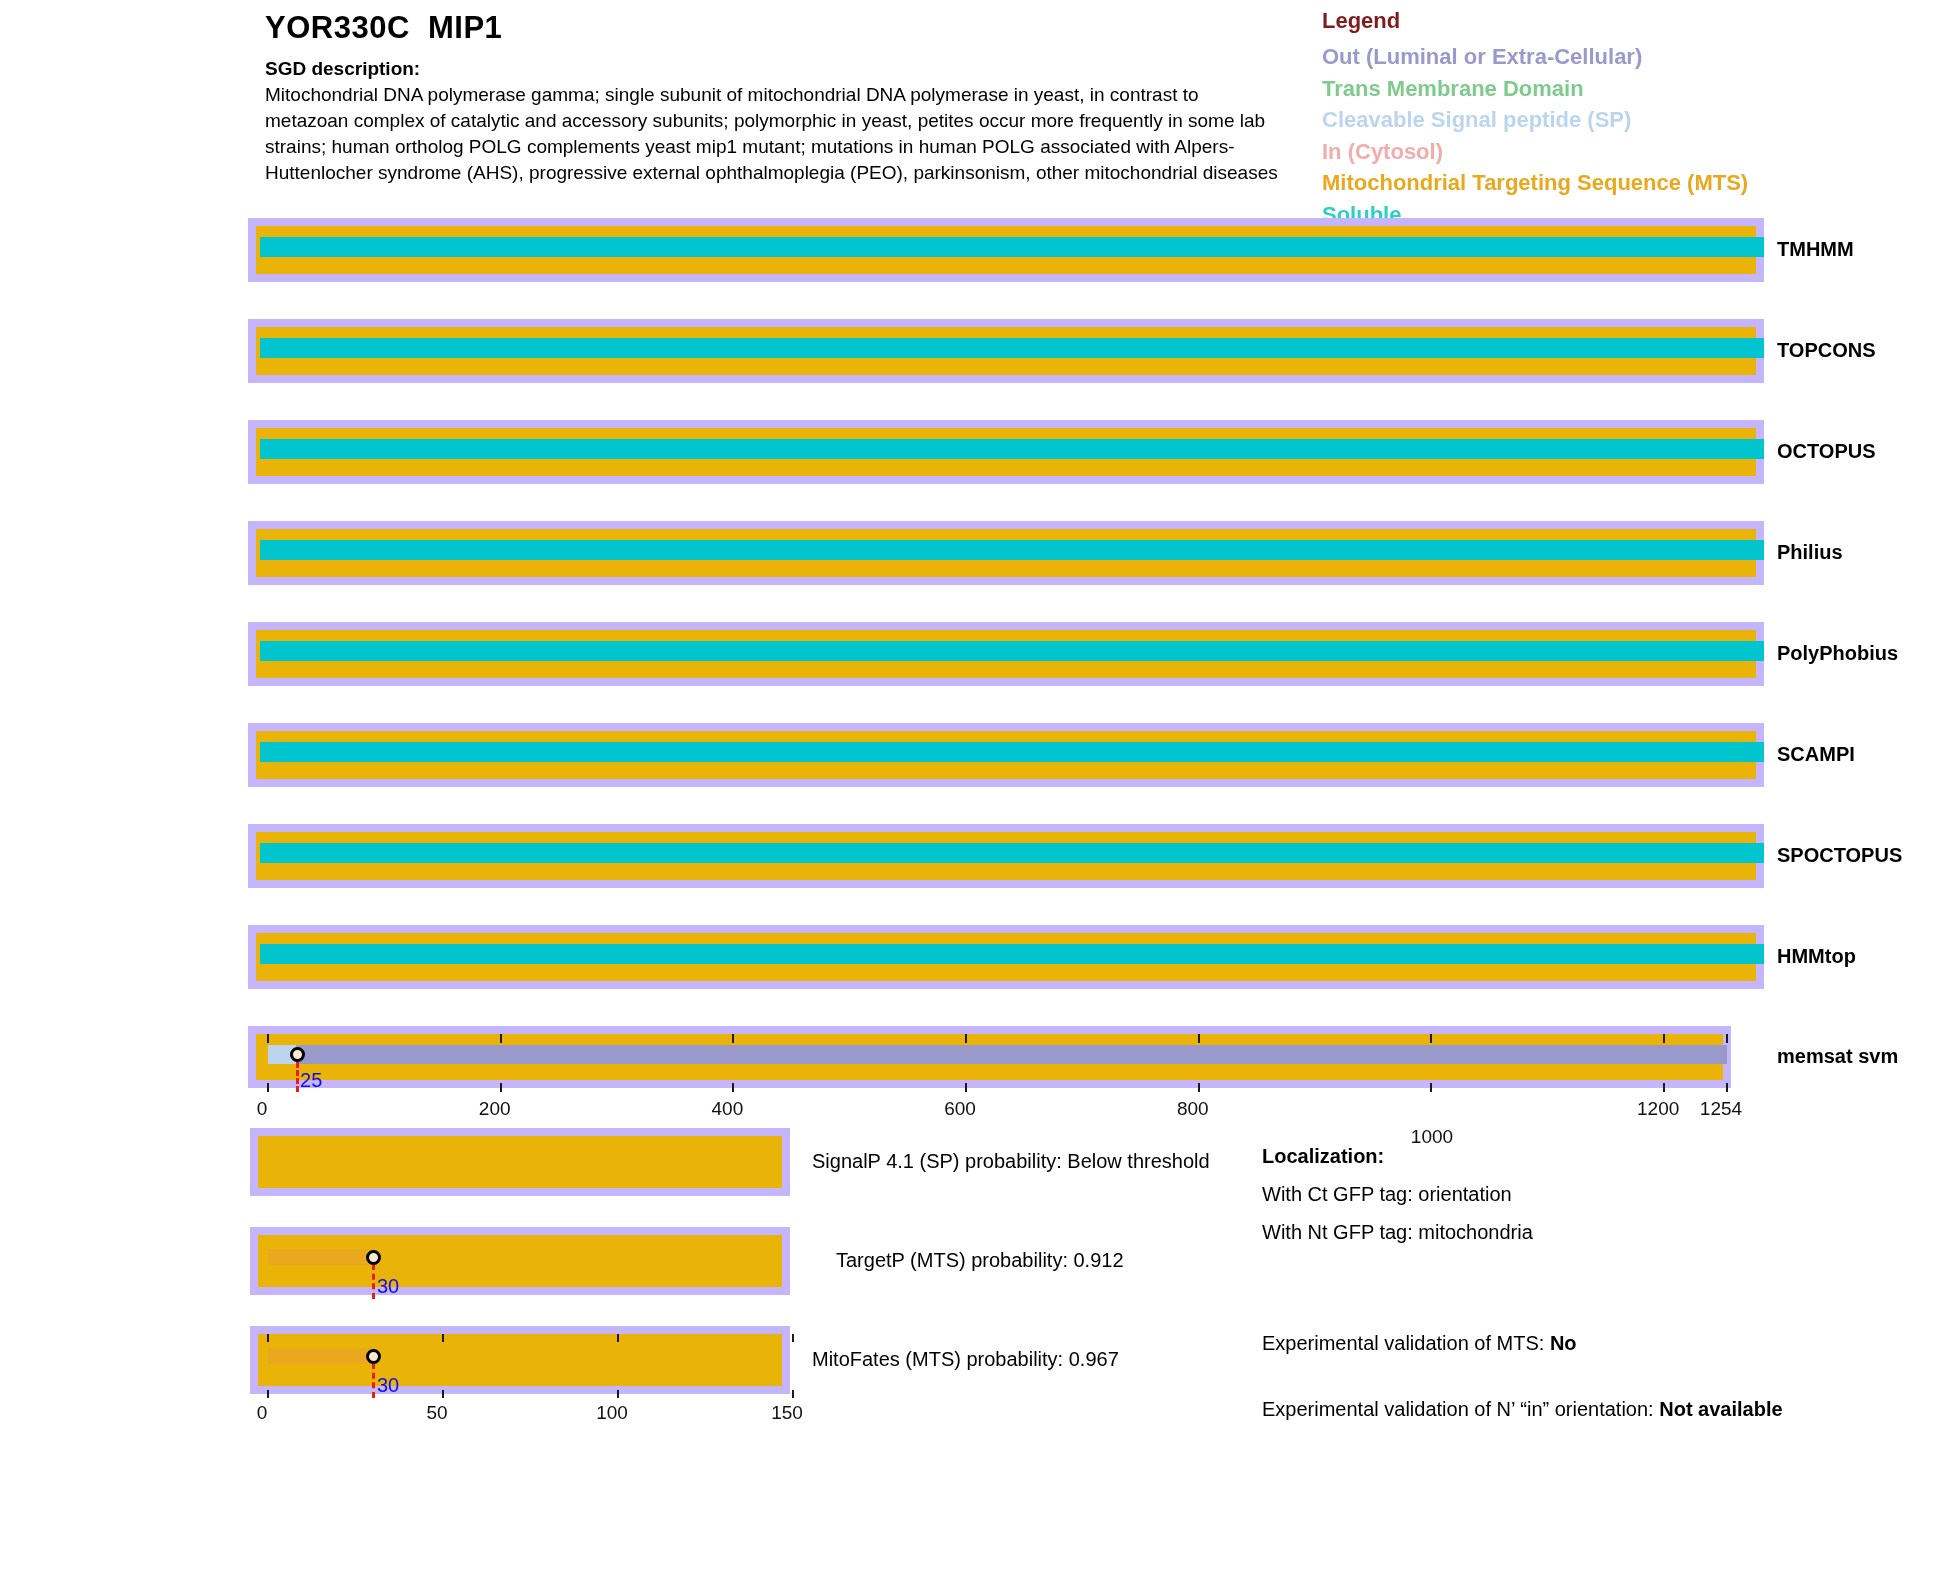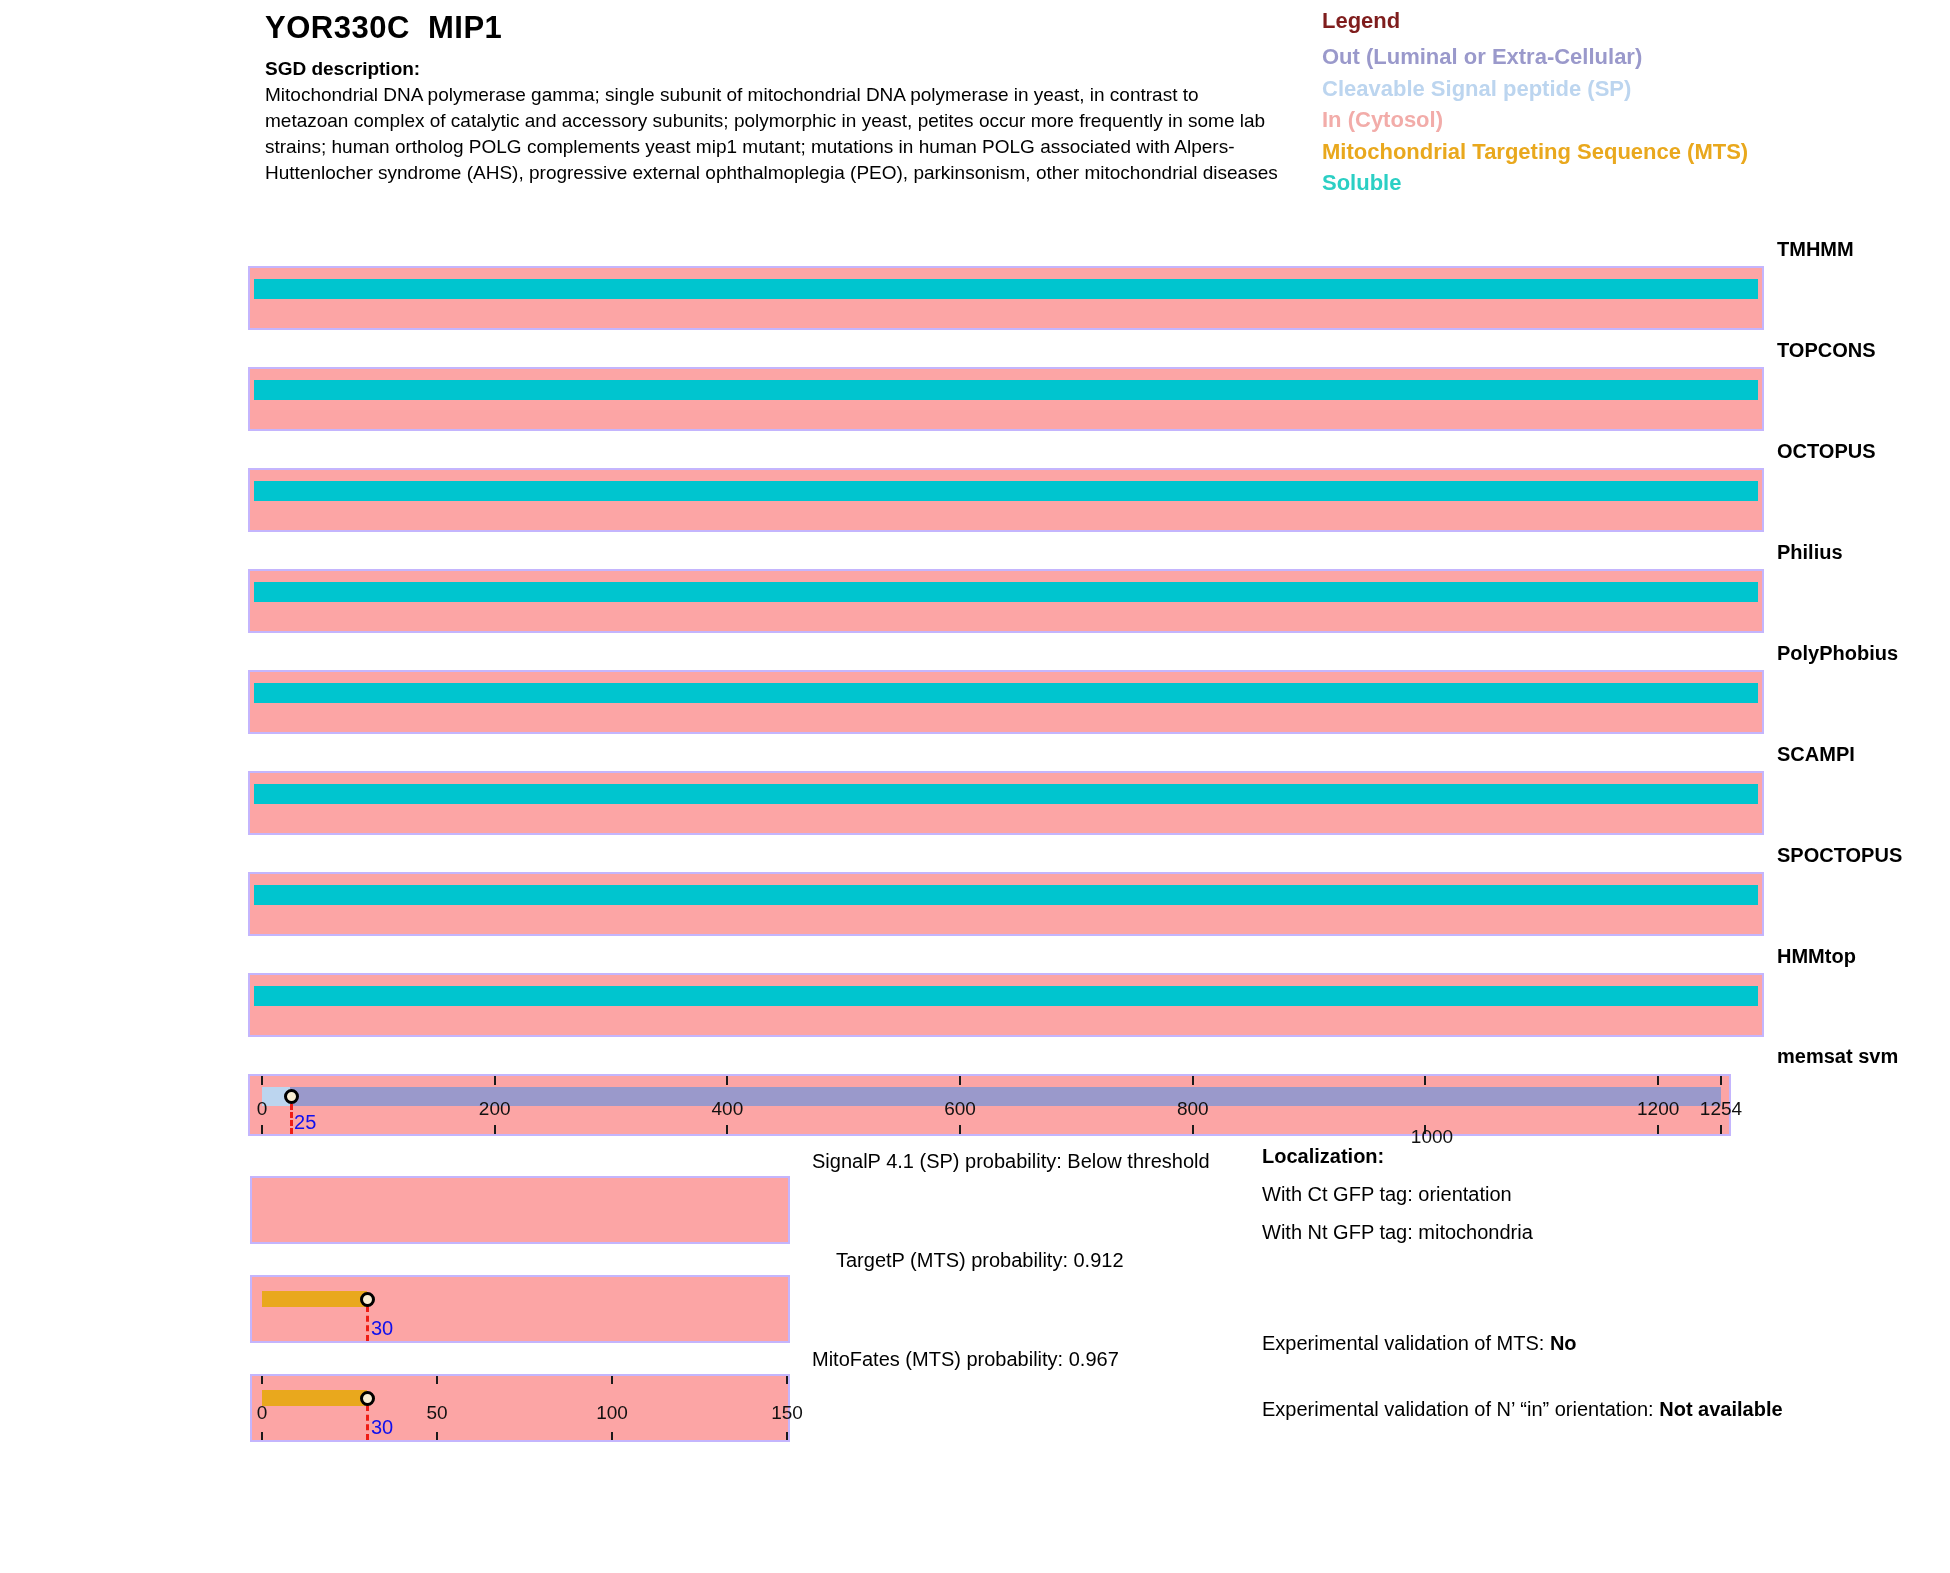--- a/index.html
+++ b/index.html
@@ -17,23 +17,22 @@
   }
   .sgd-desc {
     position:absolute; left:265px; top:82px; width:1020px; margin:0;
     font-size:19px; line-height:26px; font-weight:normal;
   }
   .legend { position:absolute; left:1322px; top:8px; }
   .legend-title { font-size:22px; font-weight:bold; color:#7f1d1d; margin-bottom:7px; }
   .legend-item { font-size:22px; font-weight:bold; line-height:31.5px; white-space:nowrap; }
 
   .box {
-    position:absolute; border:2px solid #c4b5fd; background:#fca5a5;
+    position:absolute; border:8px solid #c4b5fd; background:#eab308;
     box-sizing:border-box;
-    margin-top:48px;
   }
   .seg { position:absolute; }
   .tick { position:absolute; width:2px; background:#1b1b1b; }
   .marker {
     position:absolute; width:9px; height:9px; border:3px solid #000;
     border-radius:50%; z-index:3;
   }
   .vline { position:absolute; width:0; border-left:3px dashed #ee1c14; z-index:2; }
   .poslabel { position:absolute; font-size:20px; font-weight:normal; z-index:4; white-space:nowrap; }
   .axis-label {
@@ -55,20 +54,21 @@
 <div class="page">
 
   <h1 class="page-title">YOR330C  MIP1</h1>
   <div class="sgd-label">SGD description:</div>
   <p class="sgd-desc">Mitochondrial DNA polymerase gamma; single subunit of mitochondrial DNA polymerase in yeast, in contrast to metazoan complex of catalytic and accessory subunits; polymorphic in yeast, petites occur more frequently in some lab strains; human ortholog POLG complements yeast mip1 mutant; mutations in human POLG associated with Alpers-Huttenlocher syndrome (AHS), progressive external ophthalmoplegia (PEO), parkinsonism, other mitochondrial diseases</p>
 
   <div class="legend">
     <div class="legend-title">Legend</div>
     <div id="legend-items">
         <div class="legend-item" style="color: rgb(154, 153, 203);">Out (Luminal or Extra-Cellular)</div>
+        <div class="legend-item" style="color: rgb(127, 203, 141);">Trans Membrane Domain</div>
         <div class="legend-item" style="color: rgb(188, 213, 239);">Cleavable Signal peptide (SP)</div>
         <div class="legend-item" style="color: rgb(242, 172, 169);">In (Cytosol)</div>
         <div class="legend-item" style="color: rgb(233, 168, 29);">Mitochondrial Targeting Sequence (MTS)</div>
         <div class="legend-item" style="color: rgb(43, 207, 196);">Soluble</div>
       </div>
   </div>
 
   <div id="tracks">
       <div class="box" style="left: 248px; top: 218px; width: 1516px; height: 64px;">
         <div class="seg" style="left: 4px; top: 11px; width: 1504px; height: 20px; background: rgb(0, 197, 207);"></div>

